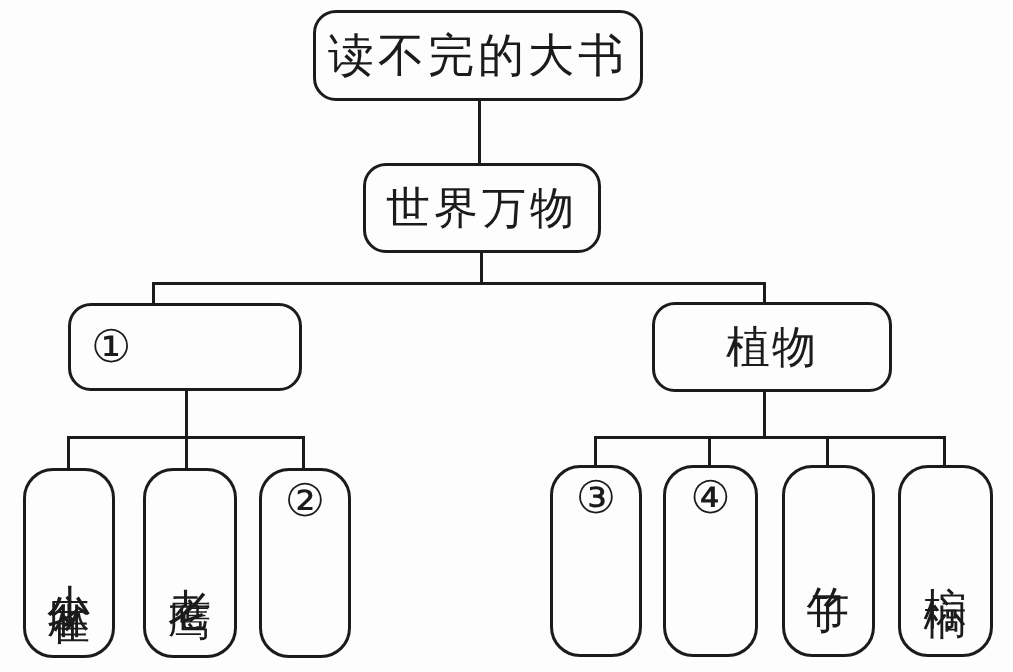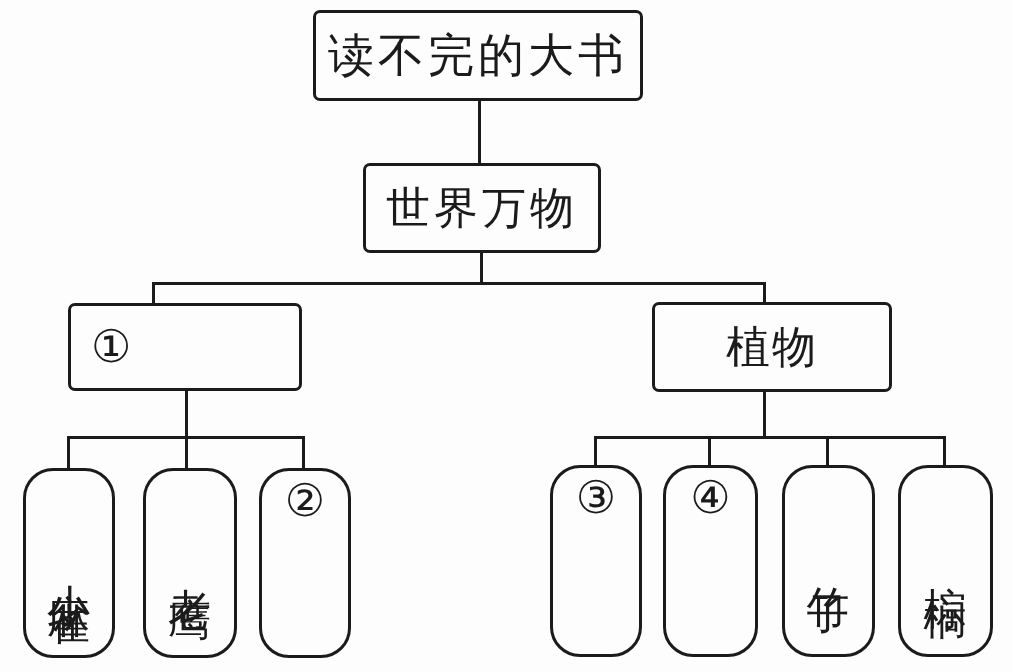--- a/index.html
+++ b/index.html
@@ -13,21 +13,21 @@
     overflow:hidden;
   }
   .ln { position:absolute; background:var(--line); }
   .box {
     position:absolute;
     background:var(--bg);
     border:3px solid var(--line);
     color:var(--line);
     display:flex; align-items:center; justify-content:center;
   }
-  .wide { border-radius:7px; }
+  .wide { border-radius:23px; }
   .tall { border-radius:30px; }
   .root-box   { left:313px; top:10px;  width:330px; height:91px; font-size:46px; letter-spacing:4px; }
   .world-box  { left:363px; top:163px; width:238px; height:90px; font-size:44px; letter-spacing:4px; }
   .animal-box { left:68px;  top:303px; width:234px; height:88px; justify-content:flex-start; padding-left:20px; font-size:45px; }
   .plant-box  { left:652px; top:302px; width:240px; height:90px; font-size:44px; letter-spacing:2px;text-align:right; }
   .leaf-sparrow { left:23px;  top:468px; width:92px; height:190px; }
   .leaf-eagle   { left:143px; top:468px; width:94px; height:190px; }
   .leaf-b2      { left:259px; top:468px; width:92px; height:190px; }
   .leaf-b3      { left:550px; top:465px; width:92px; height:192px; }
   .leaf-b4      { left:663px; top:465px; width:95px; height:192px; }

